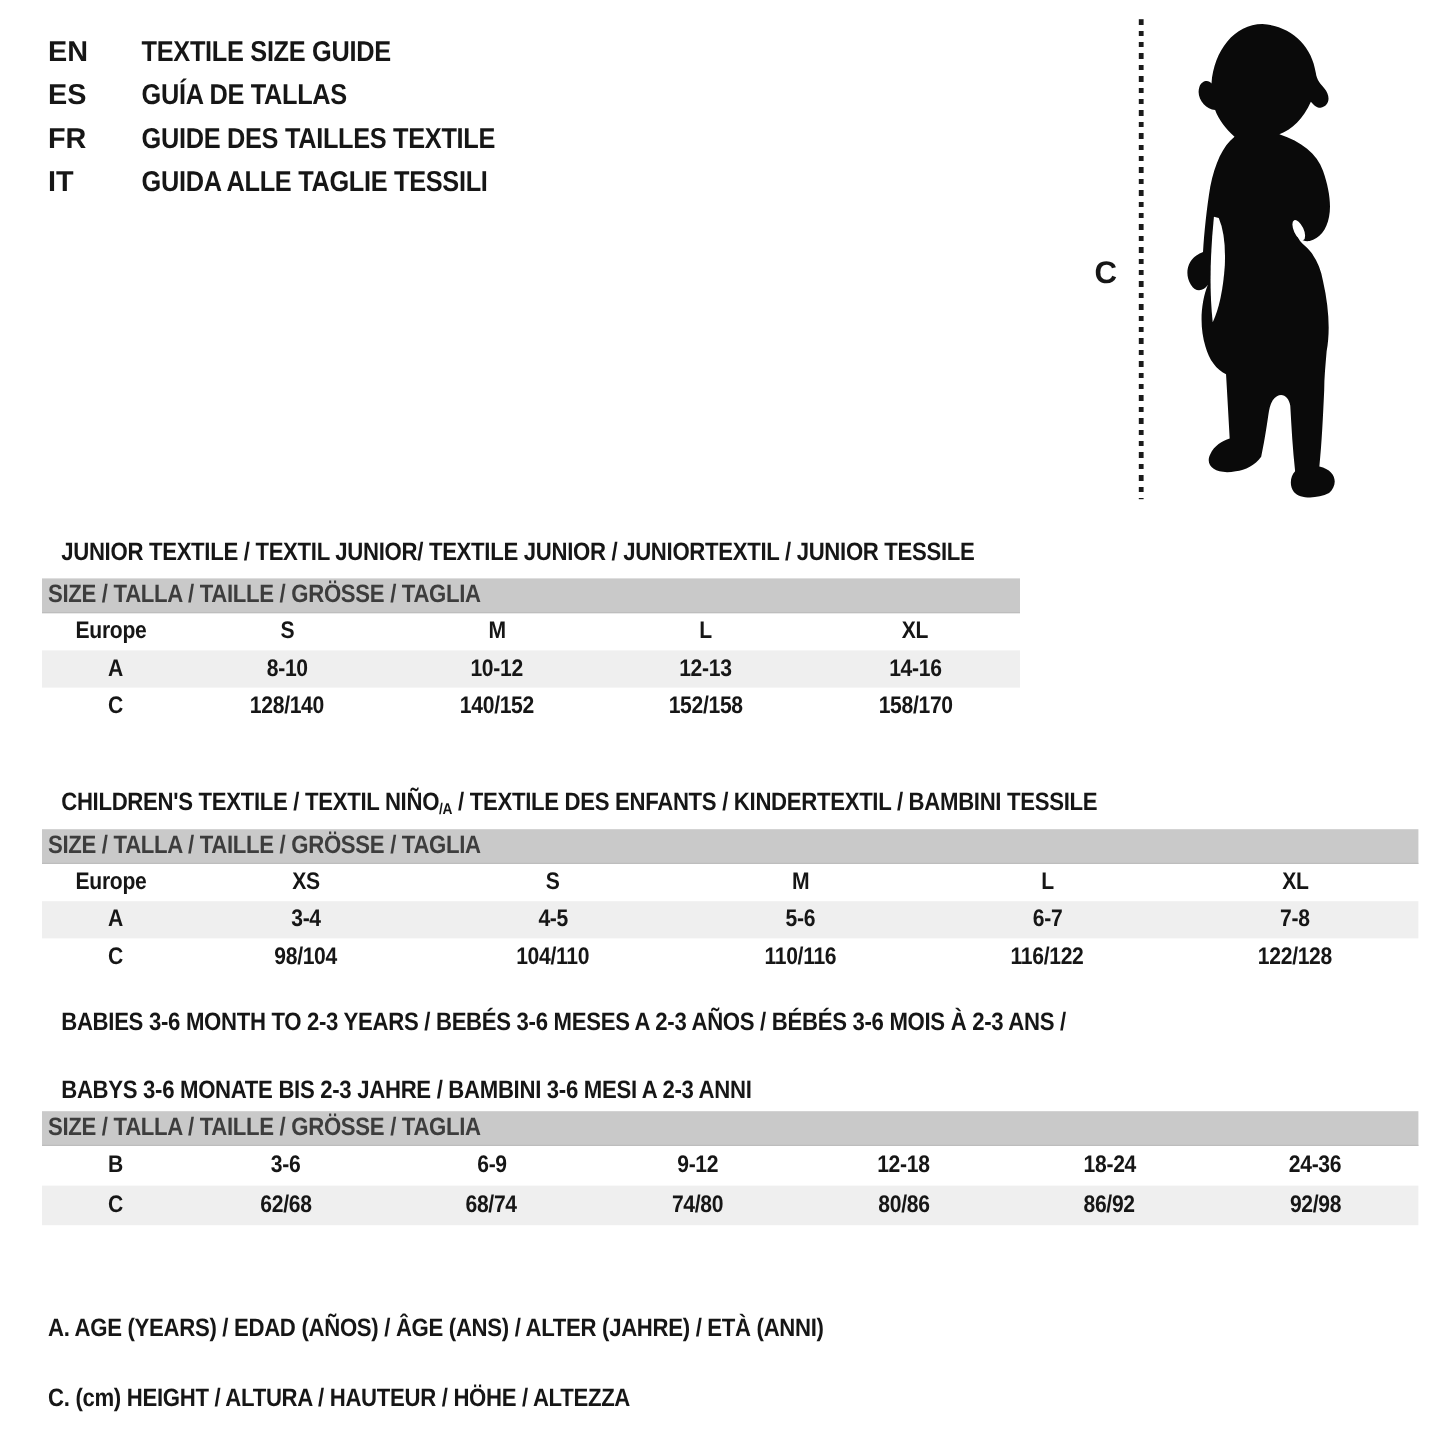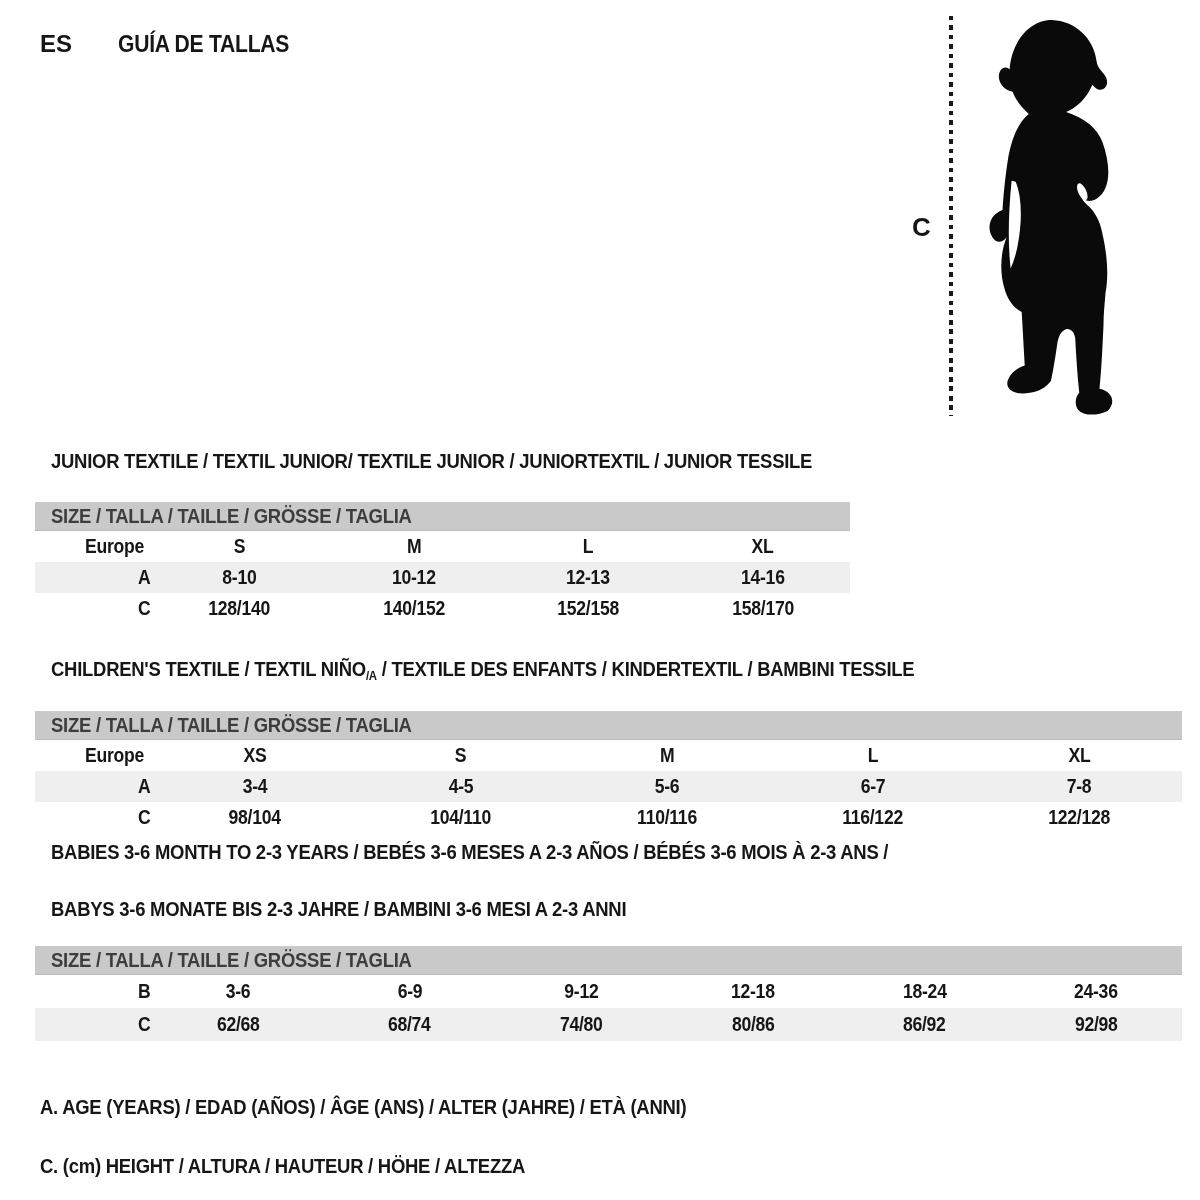--- a/index.html
+++ b/index.html
@@ -32,43 +32,55 @@
   .baby-svg{position:absolute;left:962px;top:14px;}
 
   
   .sec-title{position:absolute;left:35px;margin:16px;font-size:21px;font-weight:bold;line-height:24px;}
   .sub{font-size:.62em;vertical-align:-.28em;}
 
   
   .sgtable{position:absolute;left:35px;}
   .thead{
     height:28px;background:var(--header-bg);color:var(--header-text);
-    display:flex;align-items:center;padding-left:16px;
-    font-weight:bold;font-size:21px;border-bottom:1px solid #bdbdbd;margin-top:20px;
+    display:flex;align-items:center;padding-left:5px;
+    font-weight:bold;font-size:21px;border-bottom:1px solid #bdbdbd;
   }
   .trow{display:flex;align-items:center;height:31px;font-weight:bold;font-size:20px;}
   .trow.shaded{background:var(--shaded-row-bg);}
-  .tlabel{width:110px;flex:0 0 110px;padding-left:7px;text-align:right;}
+  .tlabel{width:110px;flex:0 0 110px;padding-left:7px;text-align:center;}
   .tcell{flex:1;text-align:center;}
   #table1{top:482px;width:815px;}
   #table2{top:691px;width:1147px;}
   #table3{top:926px;width:1147px;}
   #table3 .trow{height:33px;}
 
   
   .legend{position:absolute;left:40px;top:1066px;}
   .legend-line{display:flex;align-items:center;height:37px;font-weight:bold;font-size:21px;margin-top:22px;}
 </style>
 </head>
 <body>
 
 <section class="lang-block">
   <div class="lang-row">
+    <span class="lang-code">EN</span>
+    <span class="cond">TEXTILE SIZE GUIDE</span>
+  </div>
+  <div class="lang-row">
     <span class="lang-code">ES</span>
     <span class="cond">GUÍA DE TALLAS</span>
+  </div>
+  <div class="lang-row">
+    <span class="lang-code">FR</span>
+    <span class="cond">GUIDE DES TAILLES TEXTILE</span>
+  </div>
+  <div class="lang-row">
+    <span class="lang-code">IT</span>
+    <span class="cond">GUIDA ALLE TAGLIE TESSILI</span>
   </div>
 </section>
 
 <div class="dash-line"></div>
 <div class="c-label">C</div>
 <svg class="baby-svg" width="180" height="404" viewBox="0 0 170 400" xmlns="http://www.w3.org/2000/svg">
   <path fill="#0a0a0a" d="M85,6 C108,7 126,24 129,46 C130,53 133,55 136,59 C142,66 140,74 133,75 C129,75 127,72 125,70 C119,84 109,93 99,97 C117,103 130,113 135,127 C140,141 142,155 140,165 C138,176 132,183 124,185 C117,186 112,181 113,174 C112,179 115,185 120,189 C128,196 133,206 135,218 C140,240 141,260 138,276 C137,288 136,298 136,308 C135,330 134,352 132,371 C146,374 148,386 140,393 C130,398 116,398 111,392 C107,387 108,379 112,375 C110,357 109,339 108,321 C107,314 102,310 97,313 C93,315 91,321 90,328 C88,342 86,354 84,363 C79,370 71,374 63,375 C47,378 37,371 42,361 C45,354 52,350 58,348 C57,330 56,312 55,295 C47,291 41,283 38,272 C33,256 34,236 40,221 C37,226 30,228 26,221 C21,213 23,204 28,199 C31,196 34,195 36,194 C37,178 39,158 42,140 C46,121 52,107 62,99 C55,93 49,85 46,77 C38,76 30,67 33,58 C35,52 41,52 43,55 C45,28 62,6 85,6 Z"></path>
   <path fill="#ffffff" d="M45,165 Q40,215 44,252 Q52,235 54,205 Q55,180 49,166 Z"></path>
   <ellipse fill="#ffffff" cx="115" cy="176" rx="4" ry="9" transform="rotate(-25 115 176)"></ellipse>
 </svg>

